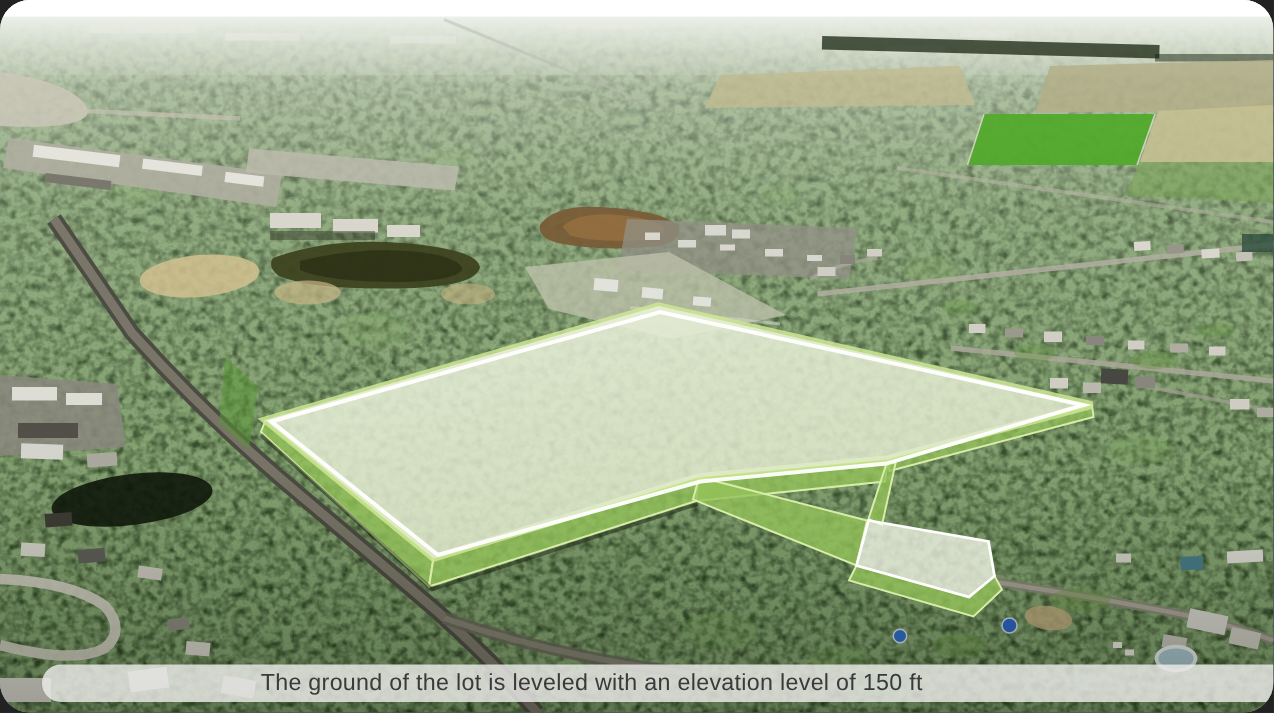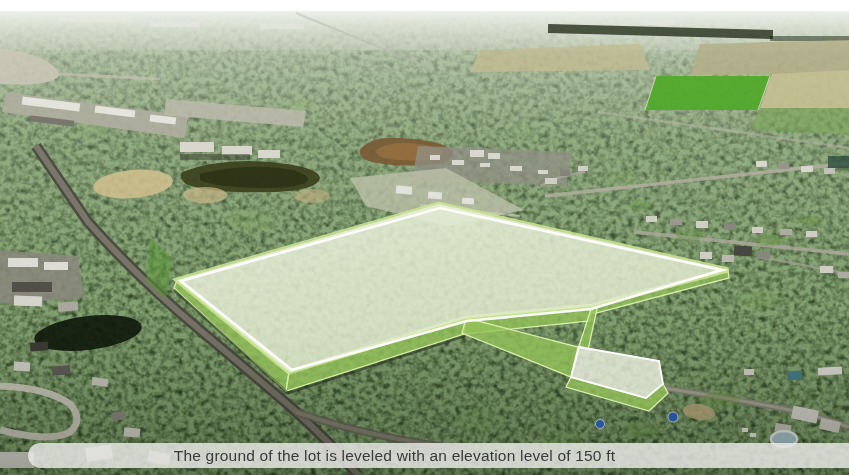--- a/index.html
+++ b/index.html
@@ -1,16 +1,16 @@
 <!DOCTYPE html>
 <html><head>
 <meta charset="utf-8">
 <style>
   html,body{margin:0;padding:0;background:#222;}
-  .stage{position:relative;width:849px;height:475px;overflow:hidden;font-family:"Liberation Sans",sans-serif;background:#c4b5fd;}
+  .stage{position:relative;width:849px;height:475px;overflow:hidden;font-family:"Liberation Sans",sans-serif;background:#c4b5fd;border-radius:20px;}
   .stage svg{position:absolute;left:0;top:0;display:block;}
   .caption-bar{
     position:absolute;left:28px;right:-18px;top:443px;height:25px;
     background:rgba(236,236,233,0.82);
     border-radius:13px;
     display:flex;align-items:center;justify-content:center;
     box-shadow:0 0 1px rgba(0,0,0,0.15);
   }
   .caption-bar span{
     transform:translateX(-53px);

